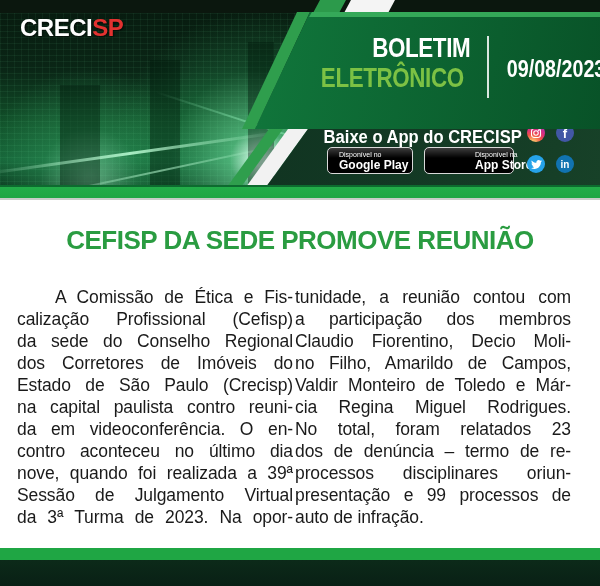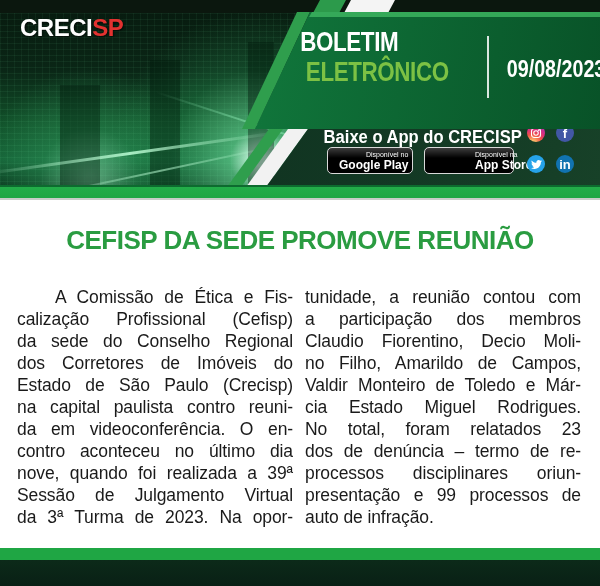--- a/index.html
+++ b/index.html
@@ -35,59 +35,59 @@
 
   .topbar{position:absolute;left:0;top:0;width:600px;height:13px;background:#0b170e;}
   .clip{position:absolute;inset:0;}
   .tb-green{background:#2c9a4b;clip-path:polygon(320px 0,346px 0,339px 13px,313px 13px);}
   .tb-white{background:#f4f4f4;clip-path:polygon(351px 0,395px 0,388px 13px,344px 13px);}
 
   .mast-edge{background:#2f9e4d;clip-path:polygon(297px 12px,310px 12px,255px 129px,242px 129px);}
   .mast{background:linear-gradient(100deg,#22924a 0%,#10743a 45%,#085127 100%);
         clip-path:polygon(310px 12px,600px 12px,600px 129px,255px 129px);}
   .mast-topline{background:rgba(60,180,95,0.85);clip-path:polygon(312px 12px,600px 12px,600px 17px,309px 17px);}
-  .mast-lines{position:absolute;left:288px;top:29px;width:194px;text-align:left;line-height:26px;}
+  .mast-lines{position:absolute;left:288px;top:35px;width:194px;text-align:right;line-height:26px;}
   .mast-lines span{display:inline-block;transform:scaleX(0.8);font-weight:bold;font-size:28px;letter-spacing:-0.5px;white-space:nowrap;}
   .mline1{color:#ffffff;} .mline2{color:#7cc144;}
   .mast-divider{position:absolute;left:487px;top:36px;width:2px;height:62px;background:rgba(255,255,255,0.85);}
   .mast-date{position:absolute;left:496px;top:55px;width:104px;text-align:center;color:#fff;
              font-size:24px;font-weight:bold;}
   .mast-date span{display:inline-block;transform:scaleX(0.82);white-space:nowrap;}
 
   .ap-green{background:#2f9e4d;clip-path:polygon(269px 129px,283px 129px,241px 187px,227px 187px);}
   .ap-white{background:#f2f2f2;clip-path:polygon(288px 129px,308px 129px,266px 187px,246px 187px);}
   .apanel{background:linear-gradient(100deg,#0e2e1e 0%,#123723 60%,#174128 100%);
           clip-path:polygon(308px 129px,600px 129px,600px 187px,266px 187px);}
   .cta{position:absolute;left:315px;top:127px;width:210px;text-align:center;color:#fff;
        font-size:18px;font-weight:bold;}
   .cta span{display:inline-block;transform:scaleX(0.92);white-space:nowrap;}
 
   .badge{position:absolute;top:147px;height:27px;box-sizing:border-box;border:1px solid #d9d9d9;border-radius:5px;
          background:linear-gradient(180deg,#3c3c3c 0%,#000 40%,#000 100%);
          display:flex;align-items:center;padding:0 6px;gap:5px;cursor:pointer;}
-  .badge-gp{left:327px;width:86px;text-align:right;}
+  .badge-gp{left:327px;width:86px;}
   .badge-as{left:424px;width:90px;gap:44px;}
   .badge .txt{display:flex;flex-direction:column;justify-content:center;color:#fff;line-height:1;}
   .badge .small{font-size:7px;margin-bottom:1px;white-space:nowrap;}
   .badge .big{font-size:12px;font-weight:bold;white-space:nowrap;}
 
   .soc{position:absolute;width:18px;height:18px;border-radius:50%;display:flex;align-items:center;justify-content:center;cursor:pointer;}
   .ig{left:527px;top:124px;background:radial-gradient(circle at 30% 110%,#fed373 8%,#f15245 40%,#d92e7f 62%,#9b36b7 92%);}
   .fb{left:556px;top:124px;background:#4257a5;color:#fff;font-weight:bold;font-size:13px;}
   .tw{left:527px;top:155px;background:#26a3e9;}
-  .li{left:556px;top:155px;background:#1173b0;color:#fff;font-weight:bold;font-size:13px;}
+  .li{left:556px;top:155px;background:#1173b0;color:#fff;font-weight:bold;font-size:10px;}
 
   .greenbar{position:absolute;left:0;top:185px;width:600px;height:13px;box-sizing:border-box;
             border-top:2px solid #0d6b2f;background:linear-gradient(180deg,#23ad49 0%,#1fa644 100%);z-index:5;}
   .grayline{position:absolute;left:0;top:198px;width:600px;height:2px;background:#c9cdc9;z-index:5;}
 
   
   .headline{position:absolute;left:0;top:225px;width:600px;text-align:center;
             font-size:26px;font-weight:bold;letter-spacing:-0.5px;color:#2a9c41;}
-  .columns{position:absolute;left:17px;top:286px;width:566px;display:flex;gap:12px;}
+  .columns{position:absolute;left:17px;top:286px;width:566px;display:flex;gap:2px;}
   .col{width:276px;font-size:17.5px;line-height:22px;color:#1a1a1a;letter-spacing:-0.1px;}
   .tline{text-align:justify;text-align-last:justify;}
   .tline-last{text-align-last:left;}
   .col-left .tline:first-child{text-indent:38px;}
 
   
   .footer-green{position:absolute;left:0;top:548px;width:600px;height:12px;background:#1fa644;}
   .footer-dark{position:absolute;left:0;top:560px;width:600px;height:26px;
                background:linear-gradient(180deg,#0c2a19 0%,#092015 100%);}
 </style>
@@ -197,21 +197,21 @@
         <div class="tline">nove, quando foi realizada a 39ª</div>
         <div class="tline">Sessão de Julgamento Virtual</div>
         <div class="tline">da 3ª Turma de 2023. Na opor-</div>
       </div>
     <div class="col col-right">
         <div class="tline">tunidade, a reunião contou com</div>
         <div class="tline">a participação dos membros</div>
         <div class="tline">Claudio Fiorentino, Decio Moli-</div>
         <div class="tline">no Filho, Amarildo de Campos,</div>
         <div class="tline">Valdir Monteiro de Toledo e Már-</div>
-        <div class="tline">cia Estado Miguel Rodrigues.</div>
+        <div class="tline">cia Regina Miguel Rodrigues.</div>
         <div class="tline">No total, foram relatados 23</div>
         <div class="tline">dos de denúncia – termo de re-</div>
         <div class="tline">processos disciplinares oriun-</div>
         <div class="tline">presentação e 99 processos de</div>
         <div class="tline tline-last">auto de infração.</div>
       </div>
   </div>
 
   <div class="footer-green"></div>
   <div class="footer-dark"></div>

